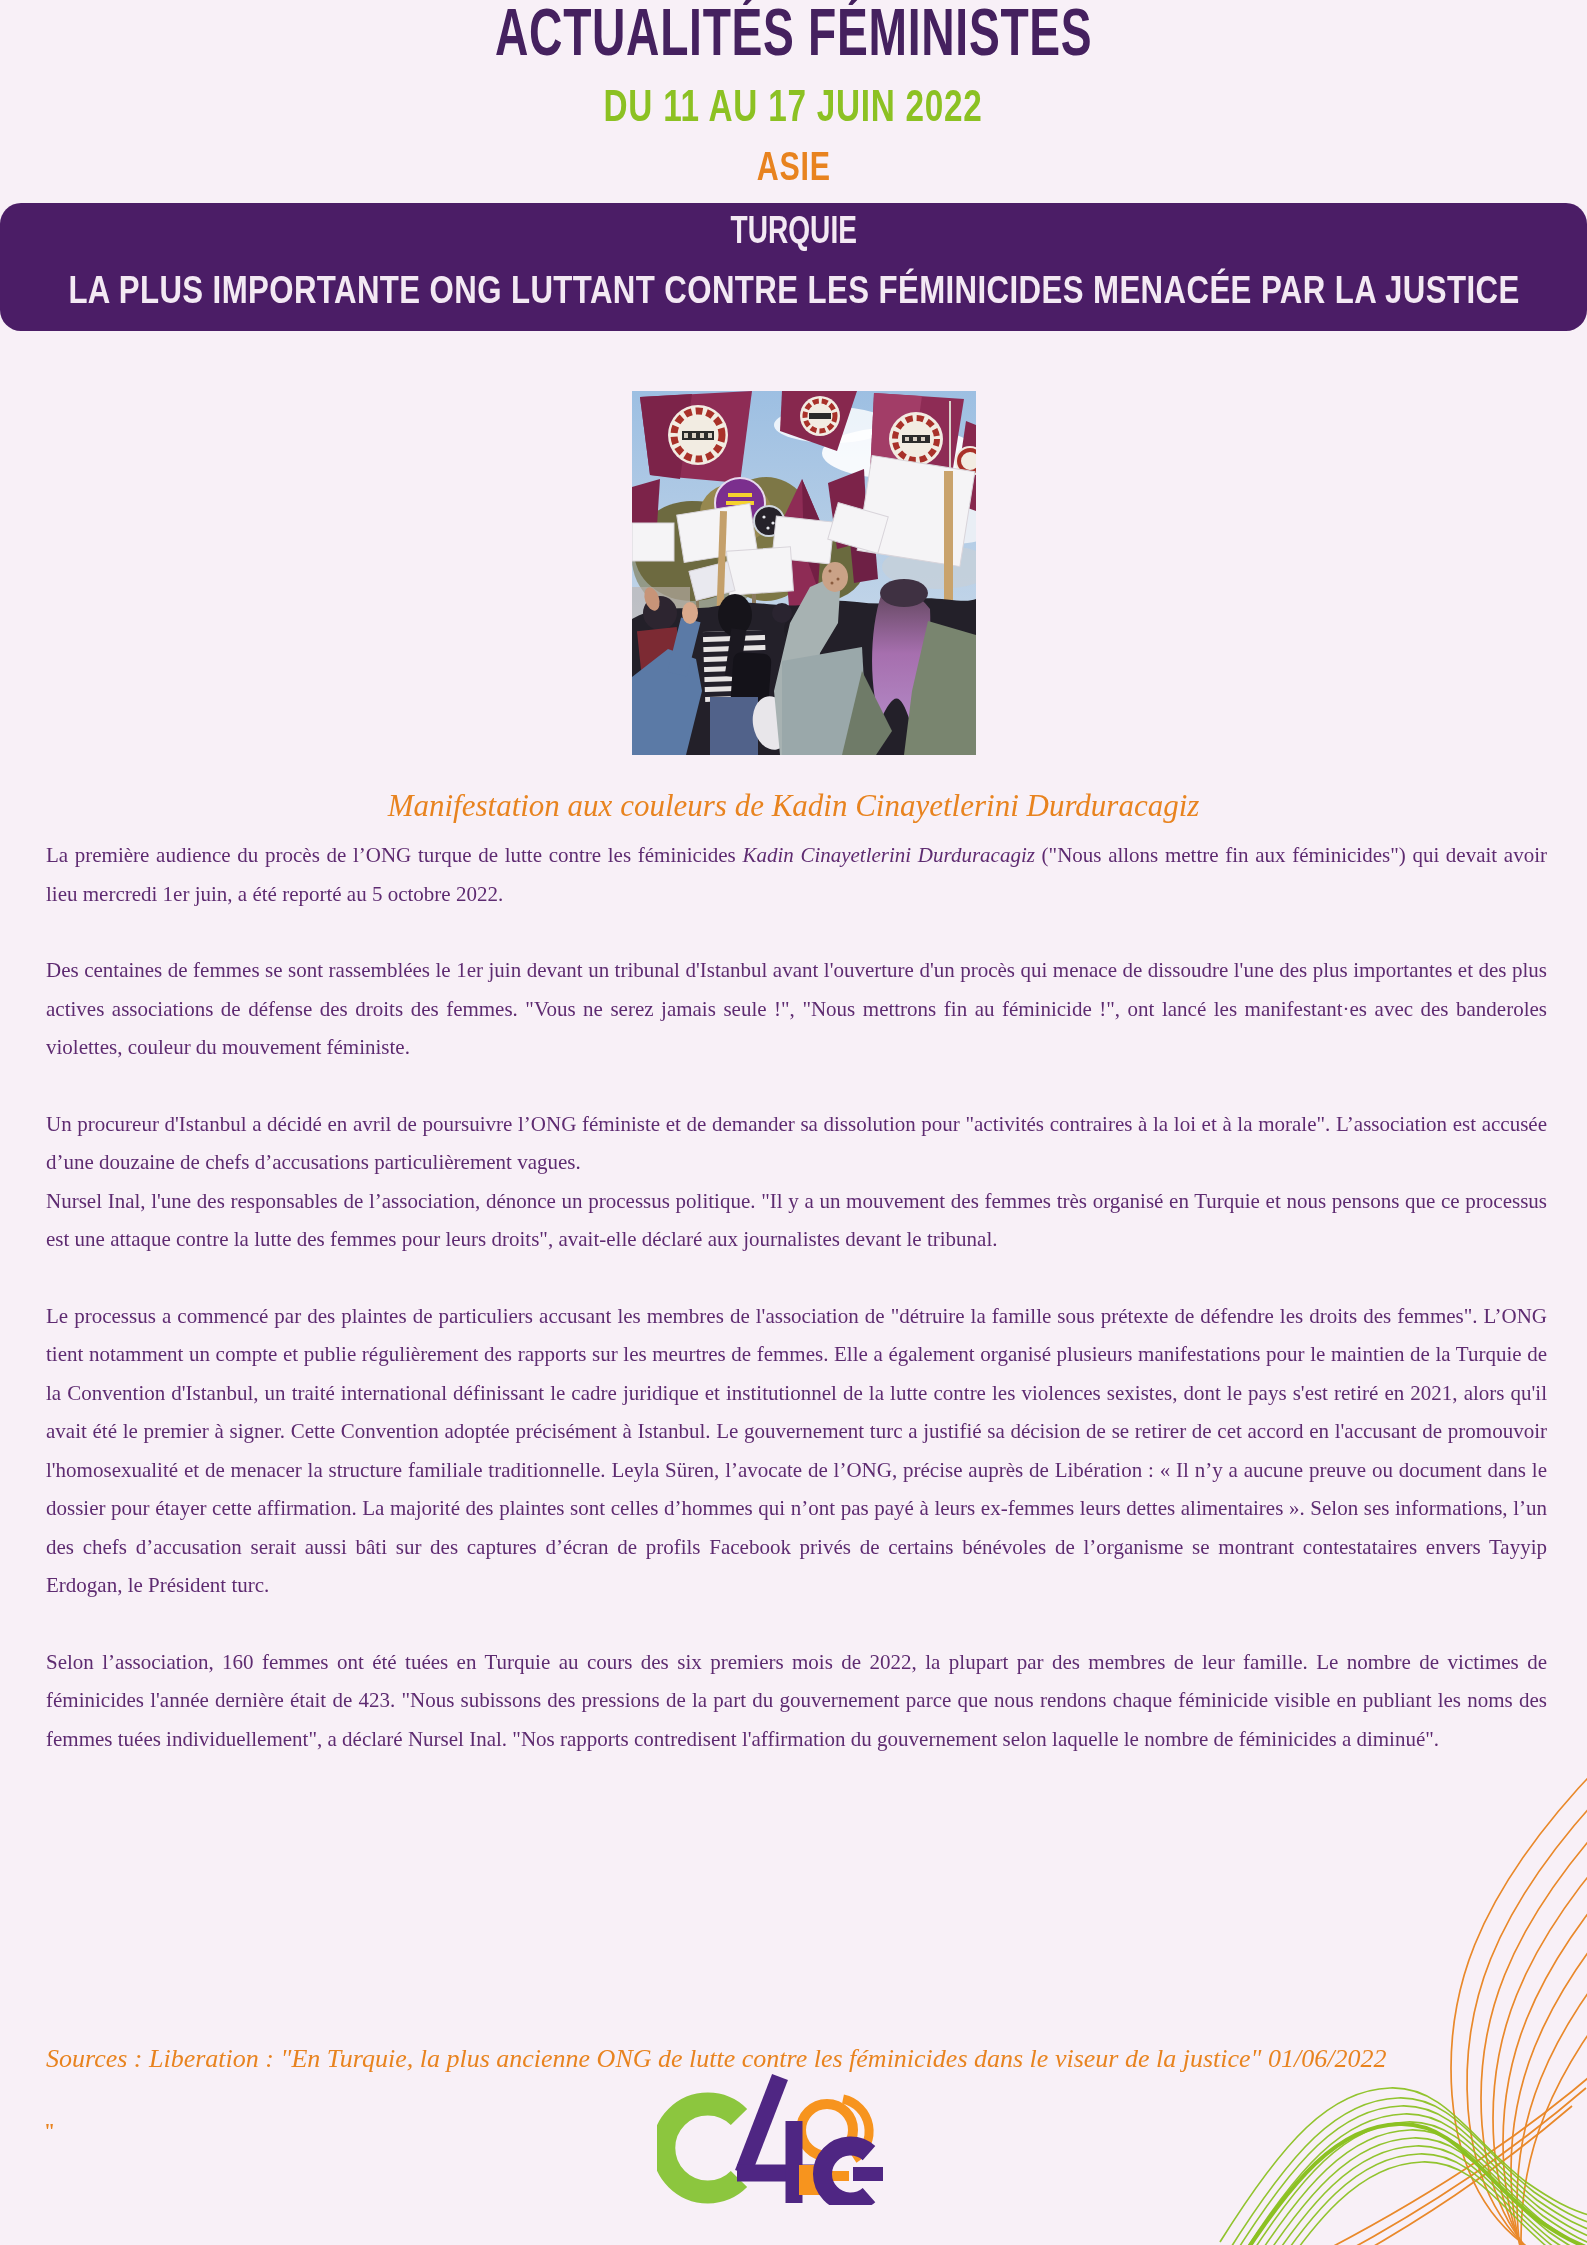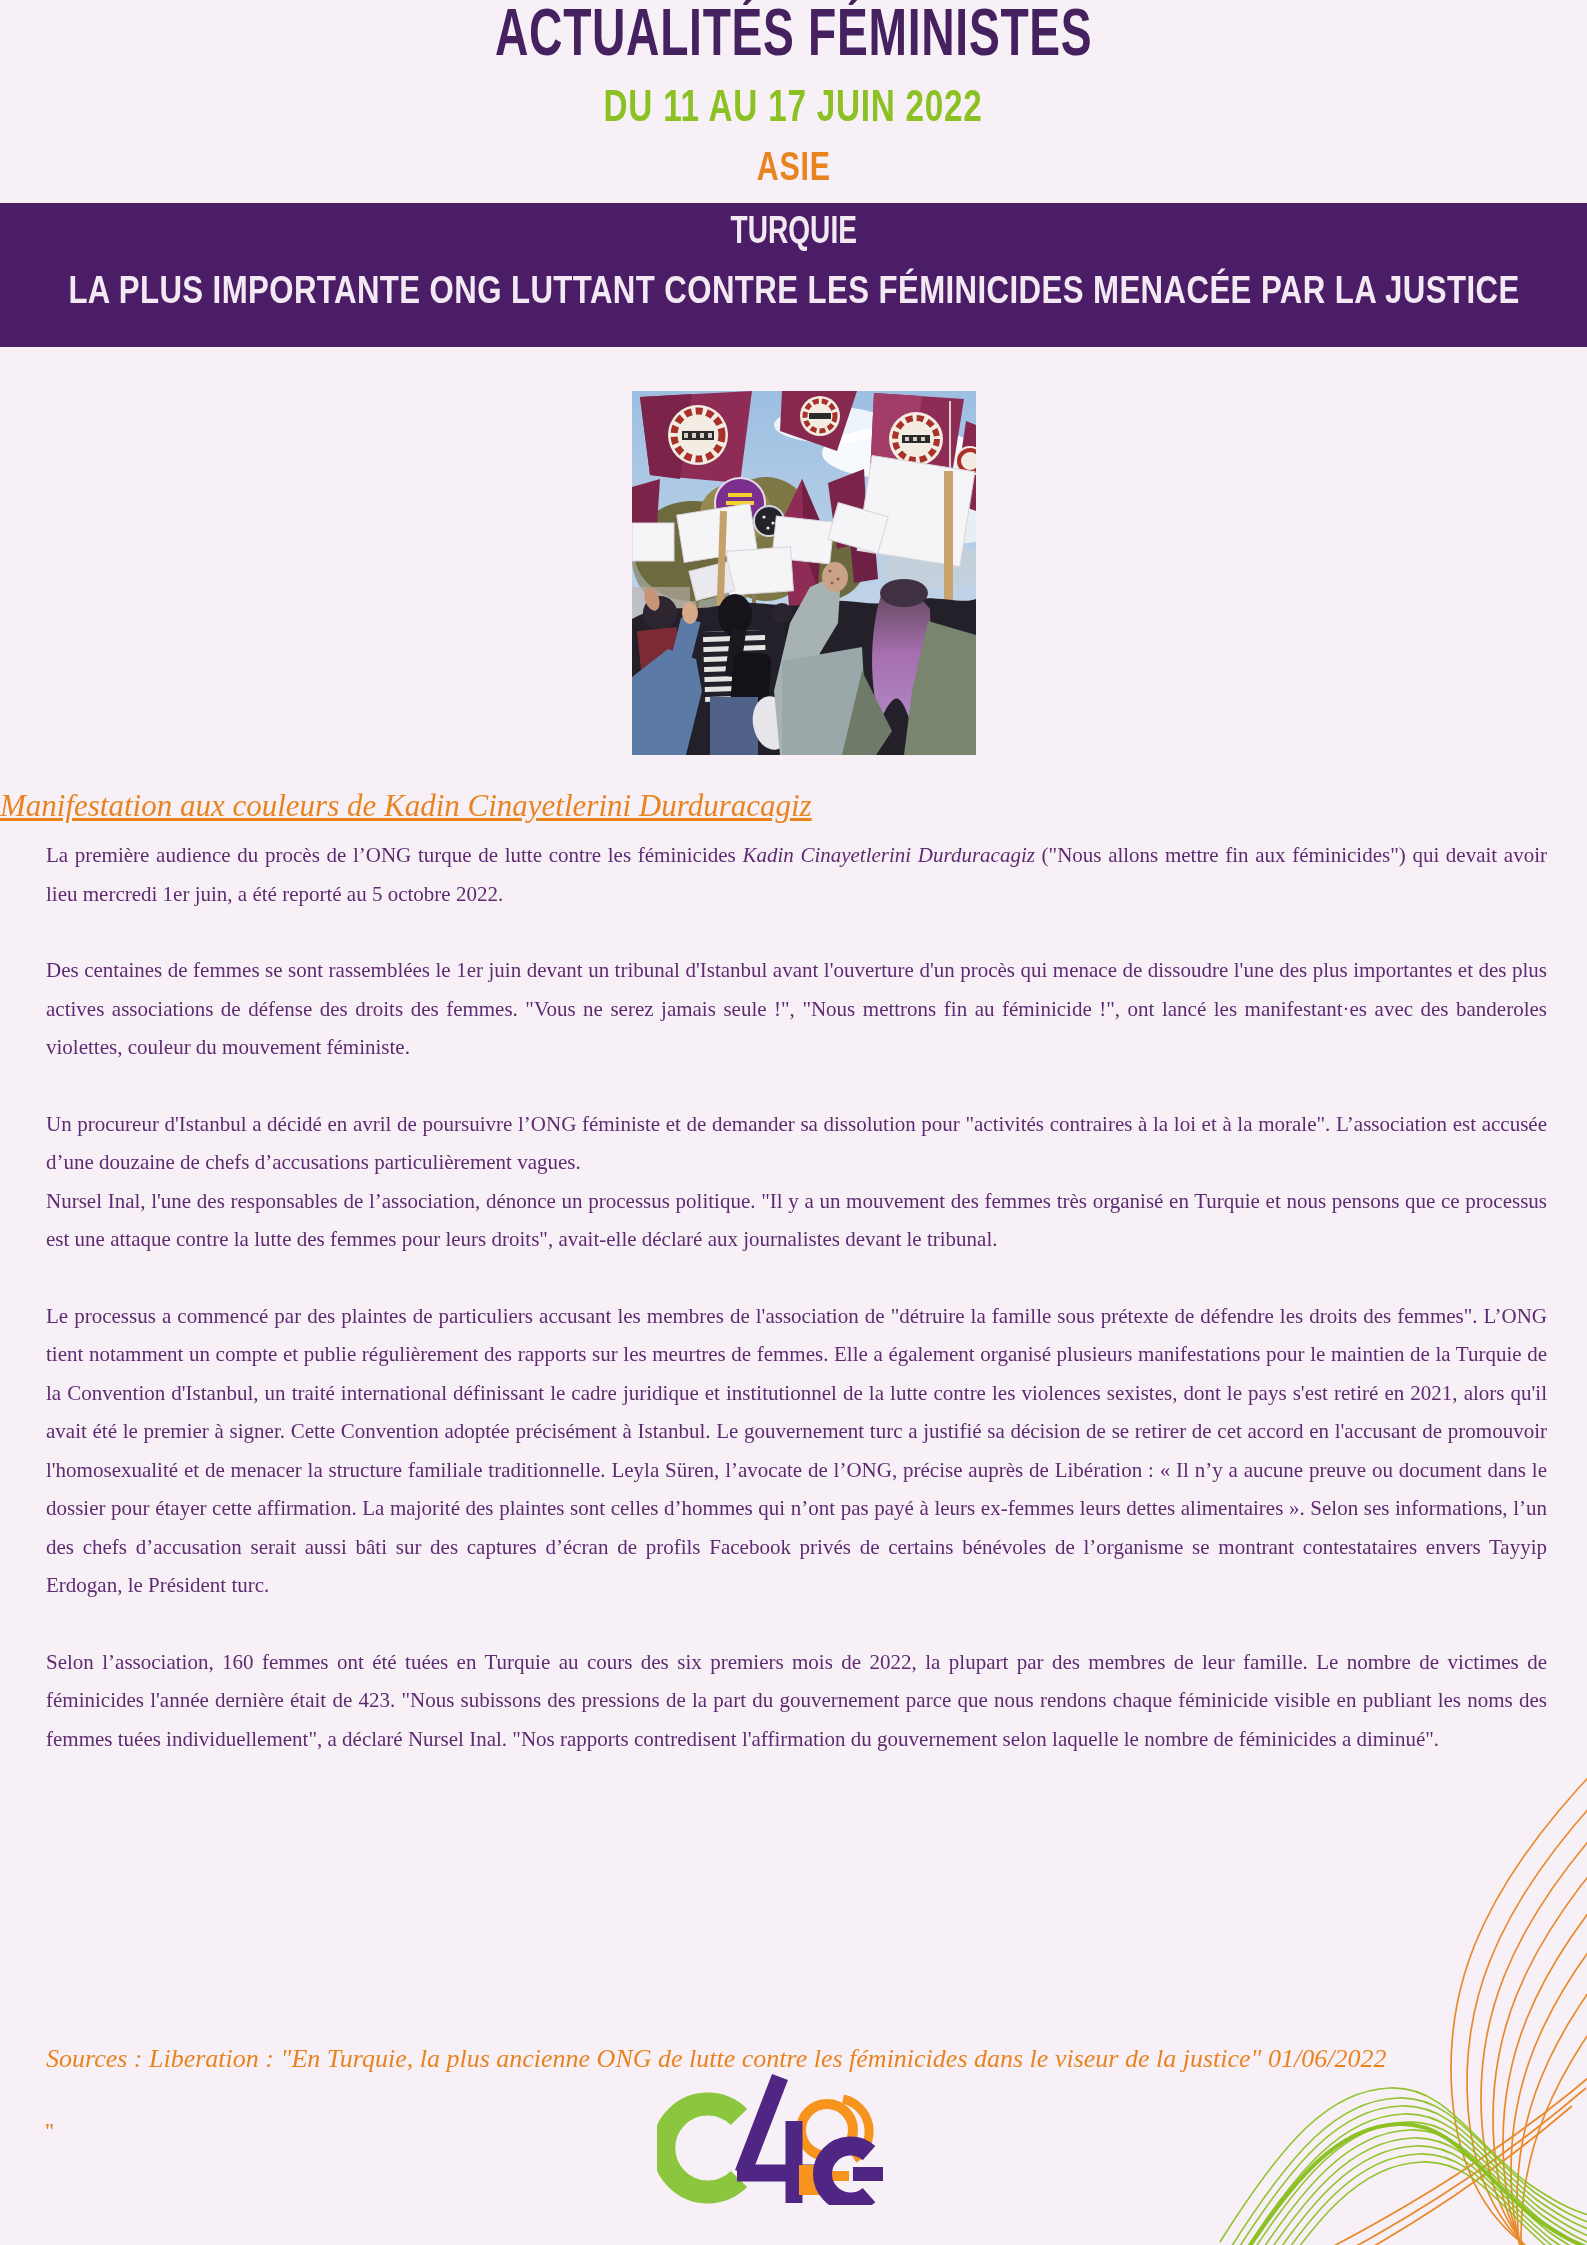--- a/index.html
+++ b/index.html
@@ -13,34 +13,34 @@
     width:1587px;height:2245px;position:relative;overflow:hidden;
     background:var(--bg);
     font-family:"Liberation Serif",serif;color:var(--body-purple);
   }
   .cx{display:inline-block;transform:scaleX(0.70);transform-origin:50% 50%;white-space:nowrap;}
   .center-line{position:absolute;left:0;right:0;text-align:center;font-family:"Liberation Sans",sans-serif;font-weight:700;}
   .page-title{top:-6px;font-size:66px;color:var(--title-purple);letter-spacing:1px;}
   .date-line{top:80px;font-size:45px;color:var(--date-green);letter-spacing:1px;}
   .region-line{top:144px;font-size:40px;color:var(--accent-orange);letter-spacing:1px;}
   .banner{
-    position:absolute;left:0;top:203px;width:1587px;height:144px;
+    position:absolute;left:0;top:203px;width:1587px;height:128px;
     background:var(--banner-bg);color:var(--banner-text);
-    font-family:"Liberation Sans",sans-serif;font-weight:700;text-align:center;
+    font-family:"Liberation Sans",sans-serif;font-weight:700;text-align:center;border-radius:21px;
   }
   .banner-country{position:absolute;left:0;right:0;top:5px;font-size:39px;}
   .banner-headline{
     position:absolute;left:50%;top:57px;width:1920px;margin-left:-960px;
     transform:scaleX(0.80);transform-origin:50% 0;
     font-size:39px;line-height:59px;letter-spacing:0.5px;text-align:center;
   }
   .photo{position:absolute;left:632px;top:391px;width:344px;height:364px;}
   .caption{
-    position:absolute;left:0;right:0;top:788px;text-align:left;
-    font-style:italic;font-size:31px;color:var(--accent-orange);text-decoration:underline;
+    position:absolute;left:0;right:0;top:788px;text-align:center;
+    font-style:italic;font-size:31px;color:var(--accent-orange);
   }
   .article{
     position:absolute;left:46px;right:40px;top:836px;z-index:2;
     font-size:21px;line-height:38.5px;text-align:justify;
   }
   .article p{margin:0 0 38px 0;}
   .it{font-style:italic;}
   .sources{
     position:absolute;left:46px;top:2044px;z-index:2;
     font-style:italic;font-size:26px;color:var(--accent-orange);

